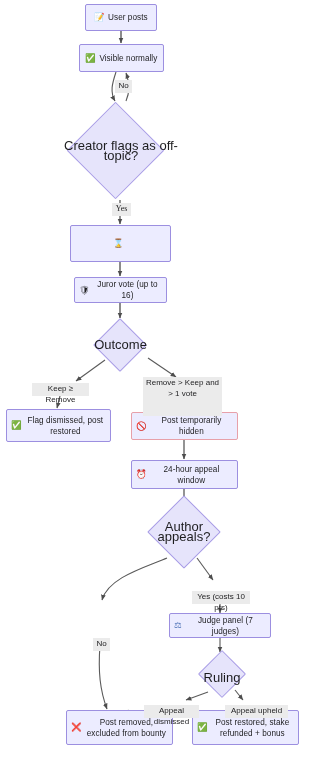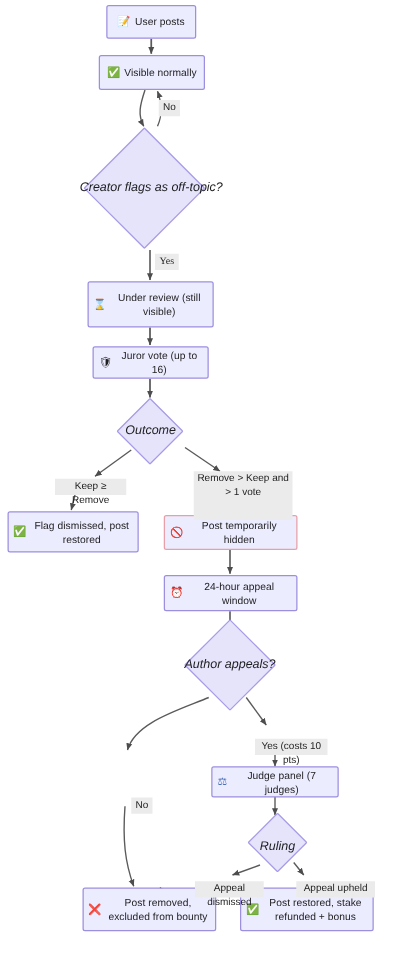--- a/index.html
+++ b/index.html
@@ -35,38 +35,36 @@
     position:absolute;
     background:#e6e4fb;
     border:1px solid #a79be6;
     transform:rotate(45deg);
     border-radius:1px;
     box-sizing:border-box;
   }
   .dlabel{
     position:absolute;
     display:flex;align-items:center;justify-content:center;
-    text-align:right;
-    font-size:10px;line-height:10px;color:#1d1d1f;
+    text-align:center;
+    font-size:13px;line-height:10px;color:#1d1d1f;
     pointer-events:none;
-    font-style:italic;
   }
 
   
   .elabel{
     position:absolute;
     background:#ebebeb;
     color:#1d1d1f;
     font-size:8px;
     line-height:10.5px;
     text-align:center;
     padding:1px 2px;
     box-sizing:border-box;
     white-space:pre-line;
-    margin-left:12px;
   }
 </style>
 </head>
 <body>
 
 <div id="canvas">
 
   <svg id="edges" viewBox="0 0 304 768">
     <defs>
       <marker id="ah" markerWidth="7" markerHeight="7" refX="5.4" refY="3" orient="auto" markerUnits="userSpaceOnUse">
@@ -121,21 +119,20 @@
   <div class="node" style="left:79px;top:44px;width:85px;height:28px;">
     <span class="ic">✅</span>
     <span>Visible normally</span>
   </div>
 
   <div class="diamond" style="left:81px;top:116px;width:69px;height:69px;"></div>
   <div class="dlabel" style="left:60px;top:139px;width:122px;height:24px;">Creator flags as off-topic?</div>
 
   <div class="node" style="left:70px;top:225px;width:101px;height:37px;">
     <span class="ic">⌛</span>
-    <span>Under review (still visible)</span>
   </div>
 
   <div class="node" style="left:74px;top:277px;width:93px;height:26px;">
     <span class="ic">🛡</span>
     <span>Juror vote (up to 16)</span>
   </div>
 
   <div class="diamond" style="left:101px;top:326px;width:38px;height:38px;"></div>
   <div class="dlabel" style="left:94px;top:338px;width:53px;height:14px;">Outcome</div>
 

